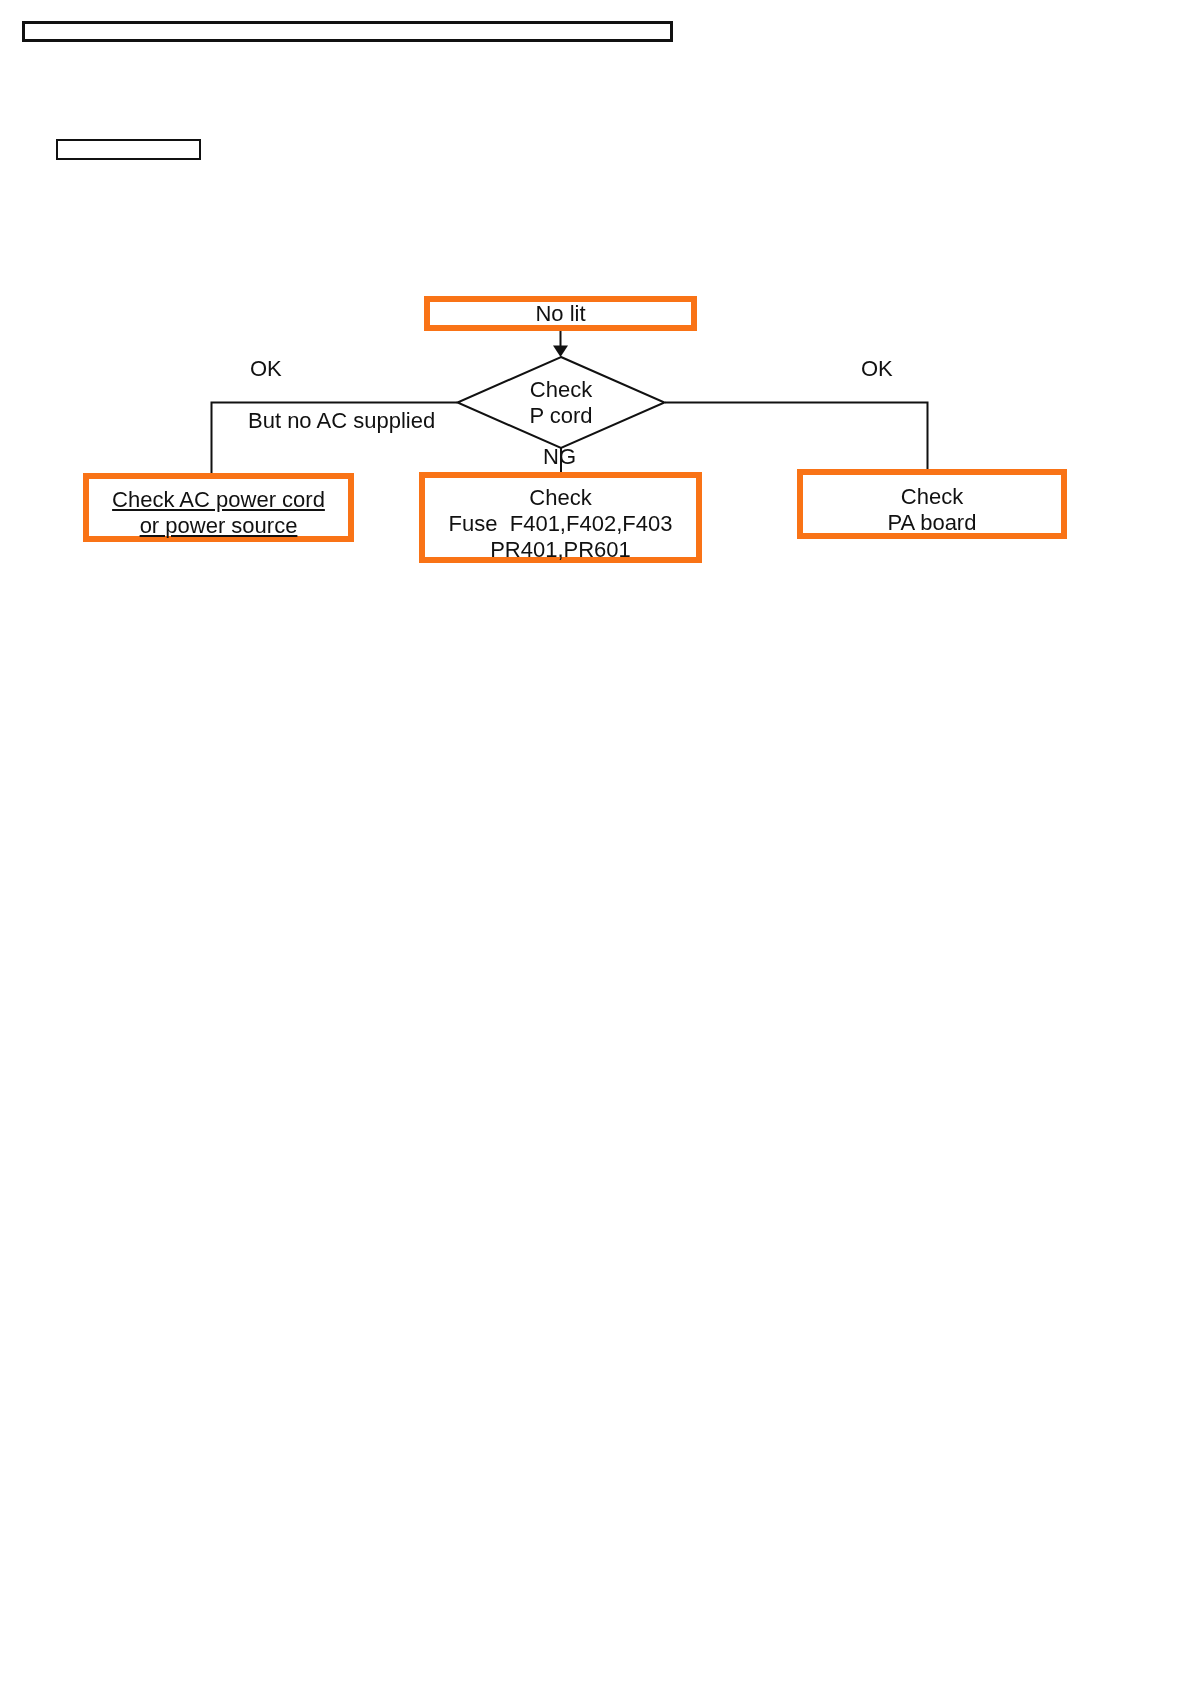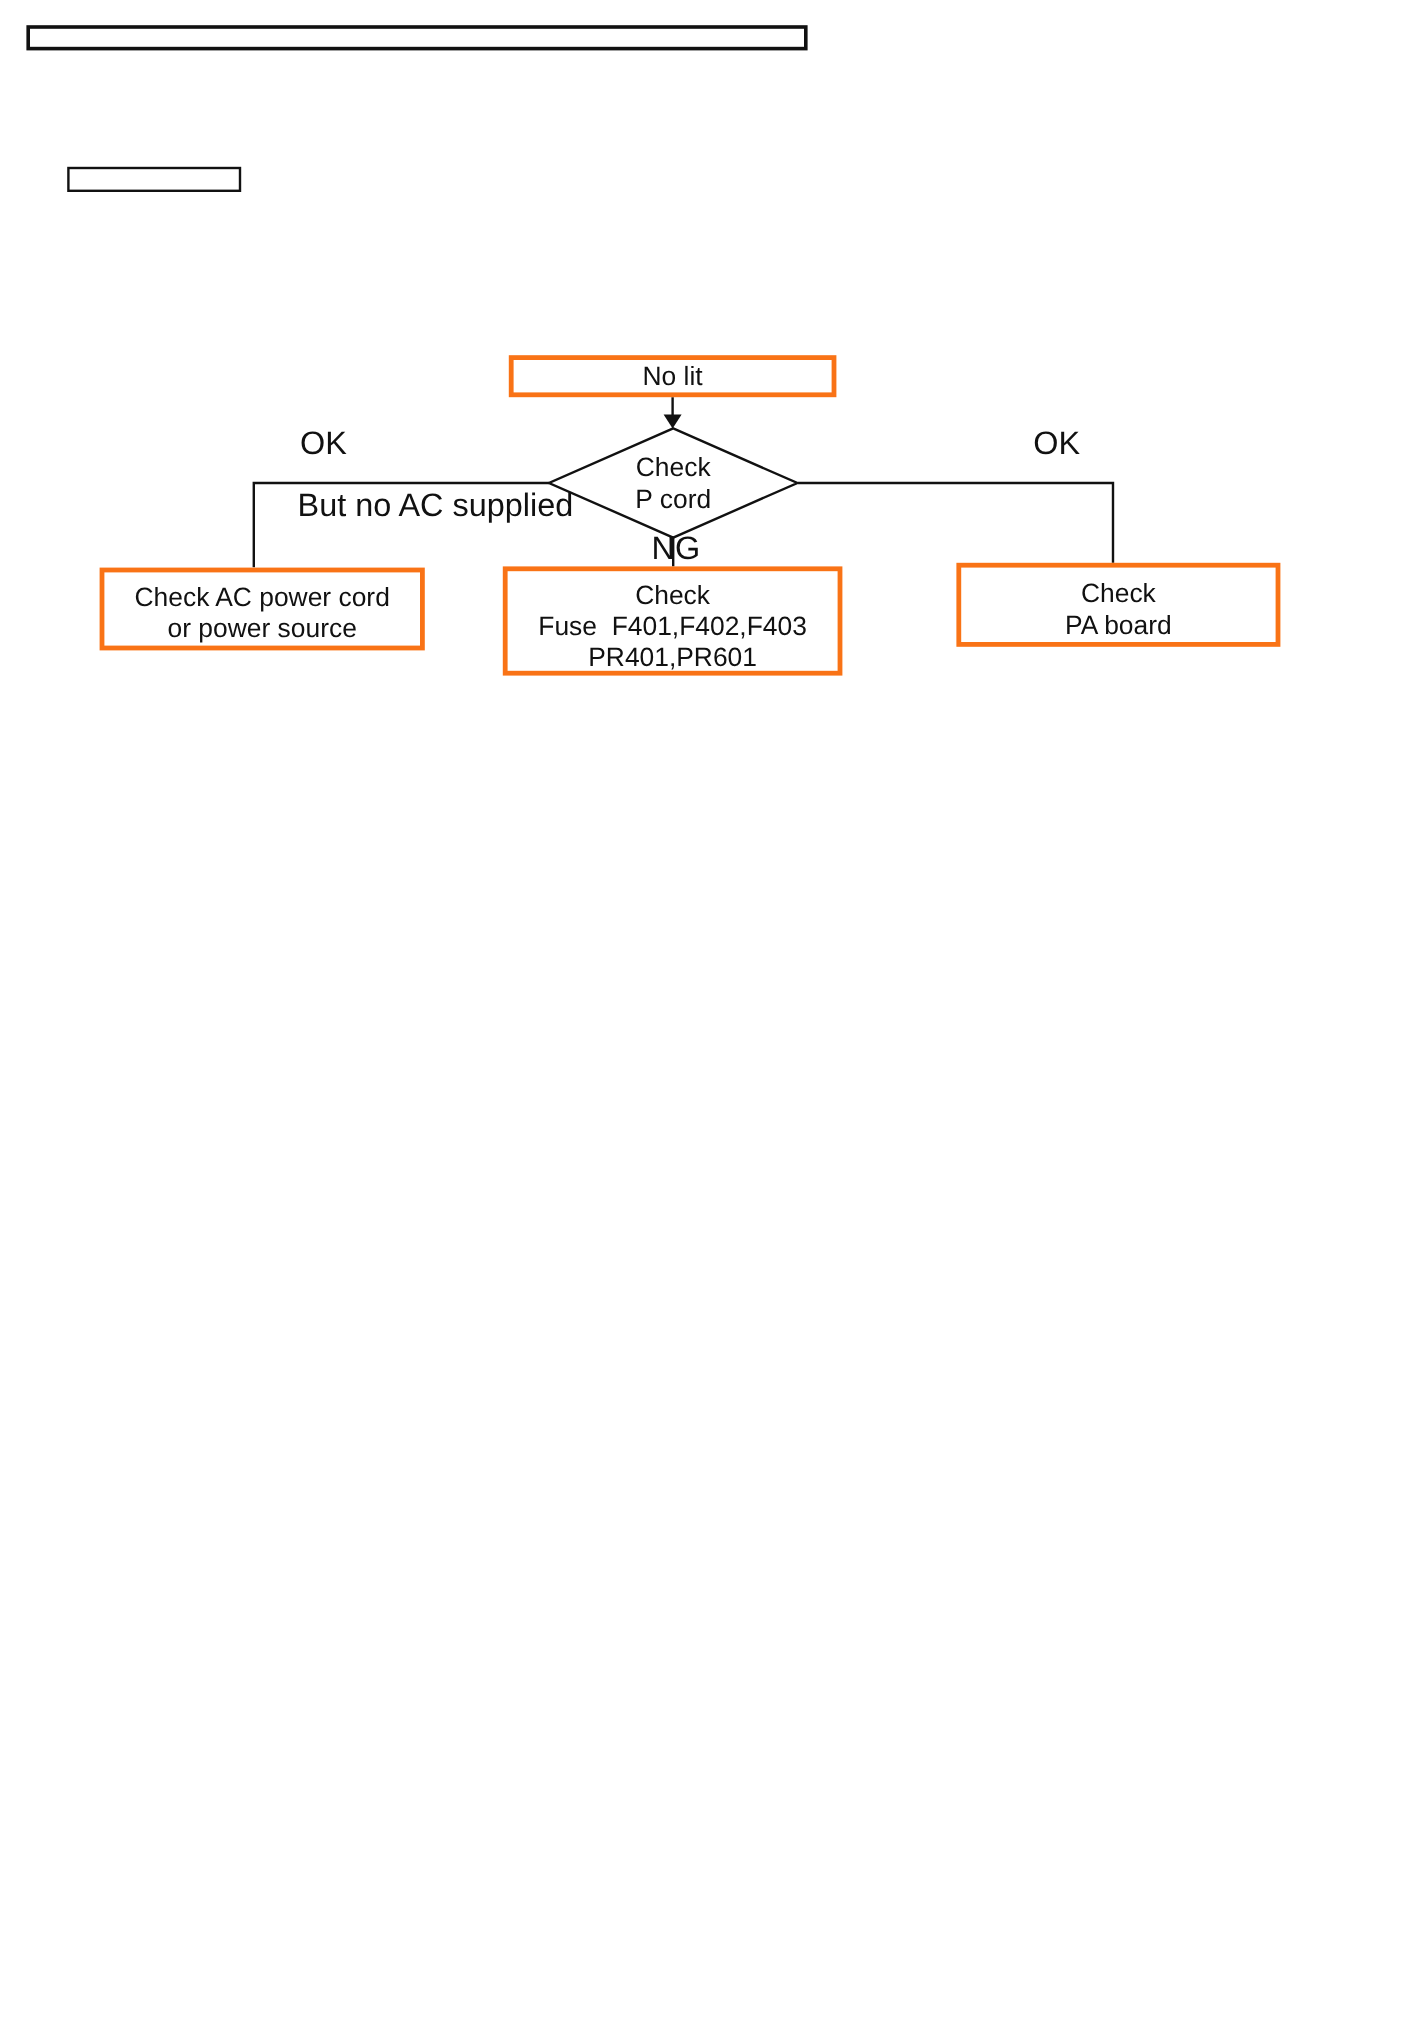--- a/index.html
+++ b/index.html
@@ -21,43 +21,43 @@
   .section-label-box {
     left: 56px; top: 139px; width: 145px; height: 21px;
     border: 2px solid #111111; background: #ffffff;
   }
 
   
   .flow-svg { left: 0; top: 0; width: 1190px; height: 620px; }
 
   
   .fbox {
-    border: 4px solid #f97316; background: #ffffff;
+    border: 6px solid #f97316; background: #ffffff;
     font-size: 22px; line-height: 26px; text-align: center;
     z-index: 2;
   }
   .start-box {
     left: 424px; top: 296px; width: 273px; height: 35px;
     display: flex; align-items: center; justify-content: center;
   }
-  .action-left   { left: 83px;  top: 473px; width: 271px; height: 69px; padding-top: 8px; }
+  .action-left   { left: 83px;  top: 473px; width: 271px; height: 69px; padding-top: 8px; text-decoration: underline; }
   .action-middle { left: 419px; top: 472px; width: 283px; height: 91px; padding-top: 7px; }
   .action-right  { left: 797px; top: 469px; width: 270px; height: 70px; padding-top: 9px; }
 
   .box-line { white-space: pre-wrap; }
 
   
   .decision-label {
     left: 461px; top: 377px; width: 200px;
     font-size: 22px; line-height: 26px; text-align: center;
     z-index: 2;
   }
 
   
-  .flabel { font-size: 27px; line-height: 22px; z-index: 2; white-space: pre-wrap; }
+  .flabel { font-size: 22px; line-height: 22px; z-index: 2; white-space: pre-wrap; }
   .label-ok-left  { left: 250px; top: 358px; }
   .label-ok-right { left: 861px; top: 358px; }
   .label-no-ac    { left: 248px; top: 410px; }
   .label-ng       { left: 511px; top: 446px; margin-left: 32px; }
 </style>
 </head>
 <body>
 
 <div class="abs header-title-box"></div>
 <div class="abs section-label-box"></div>

